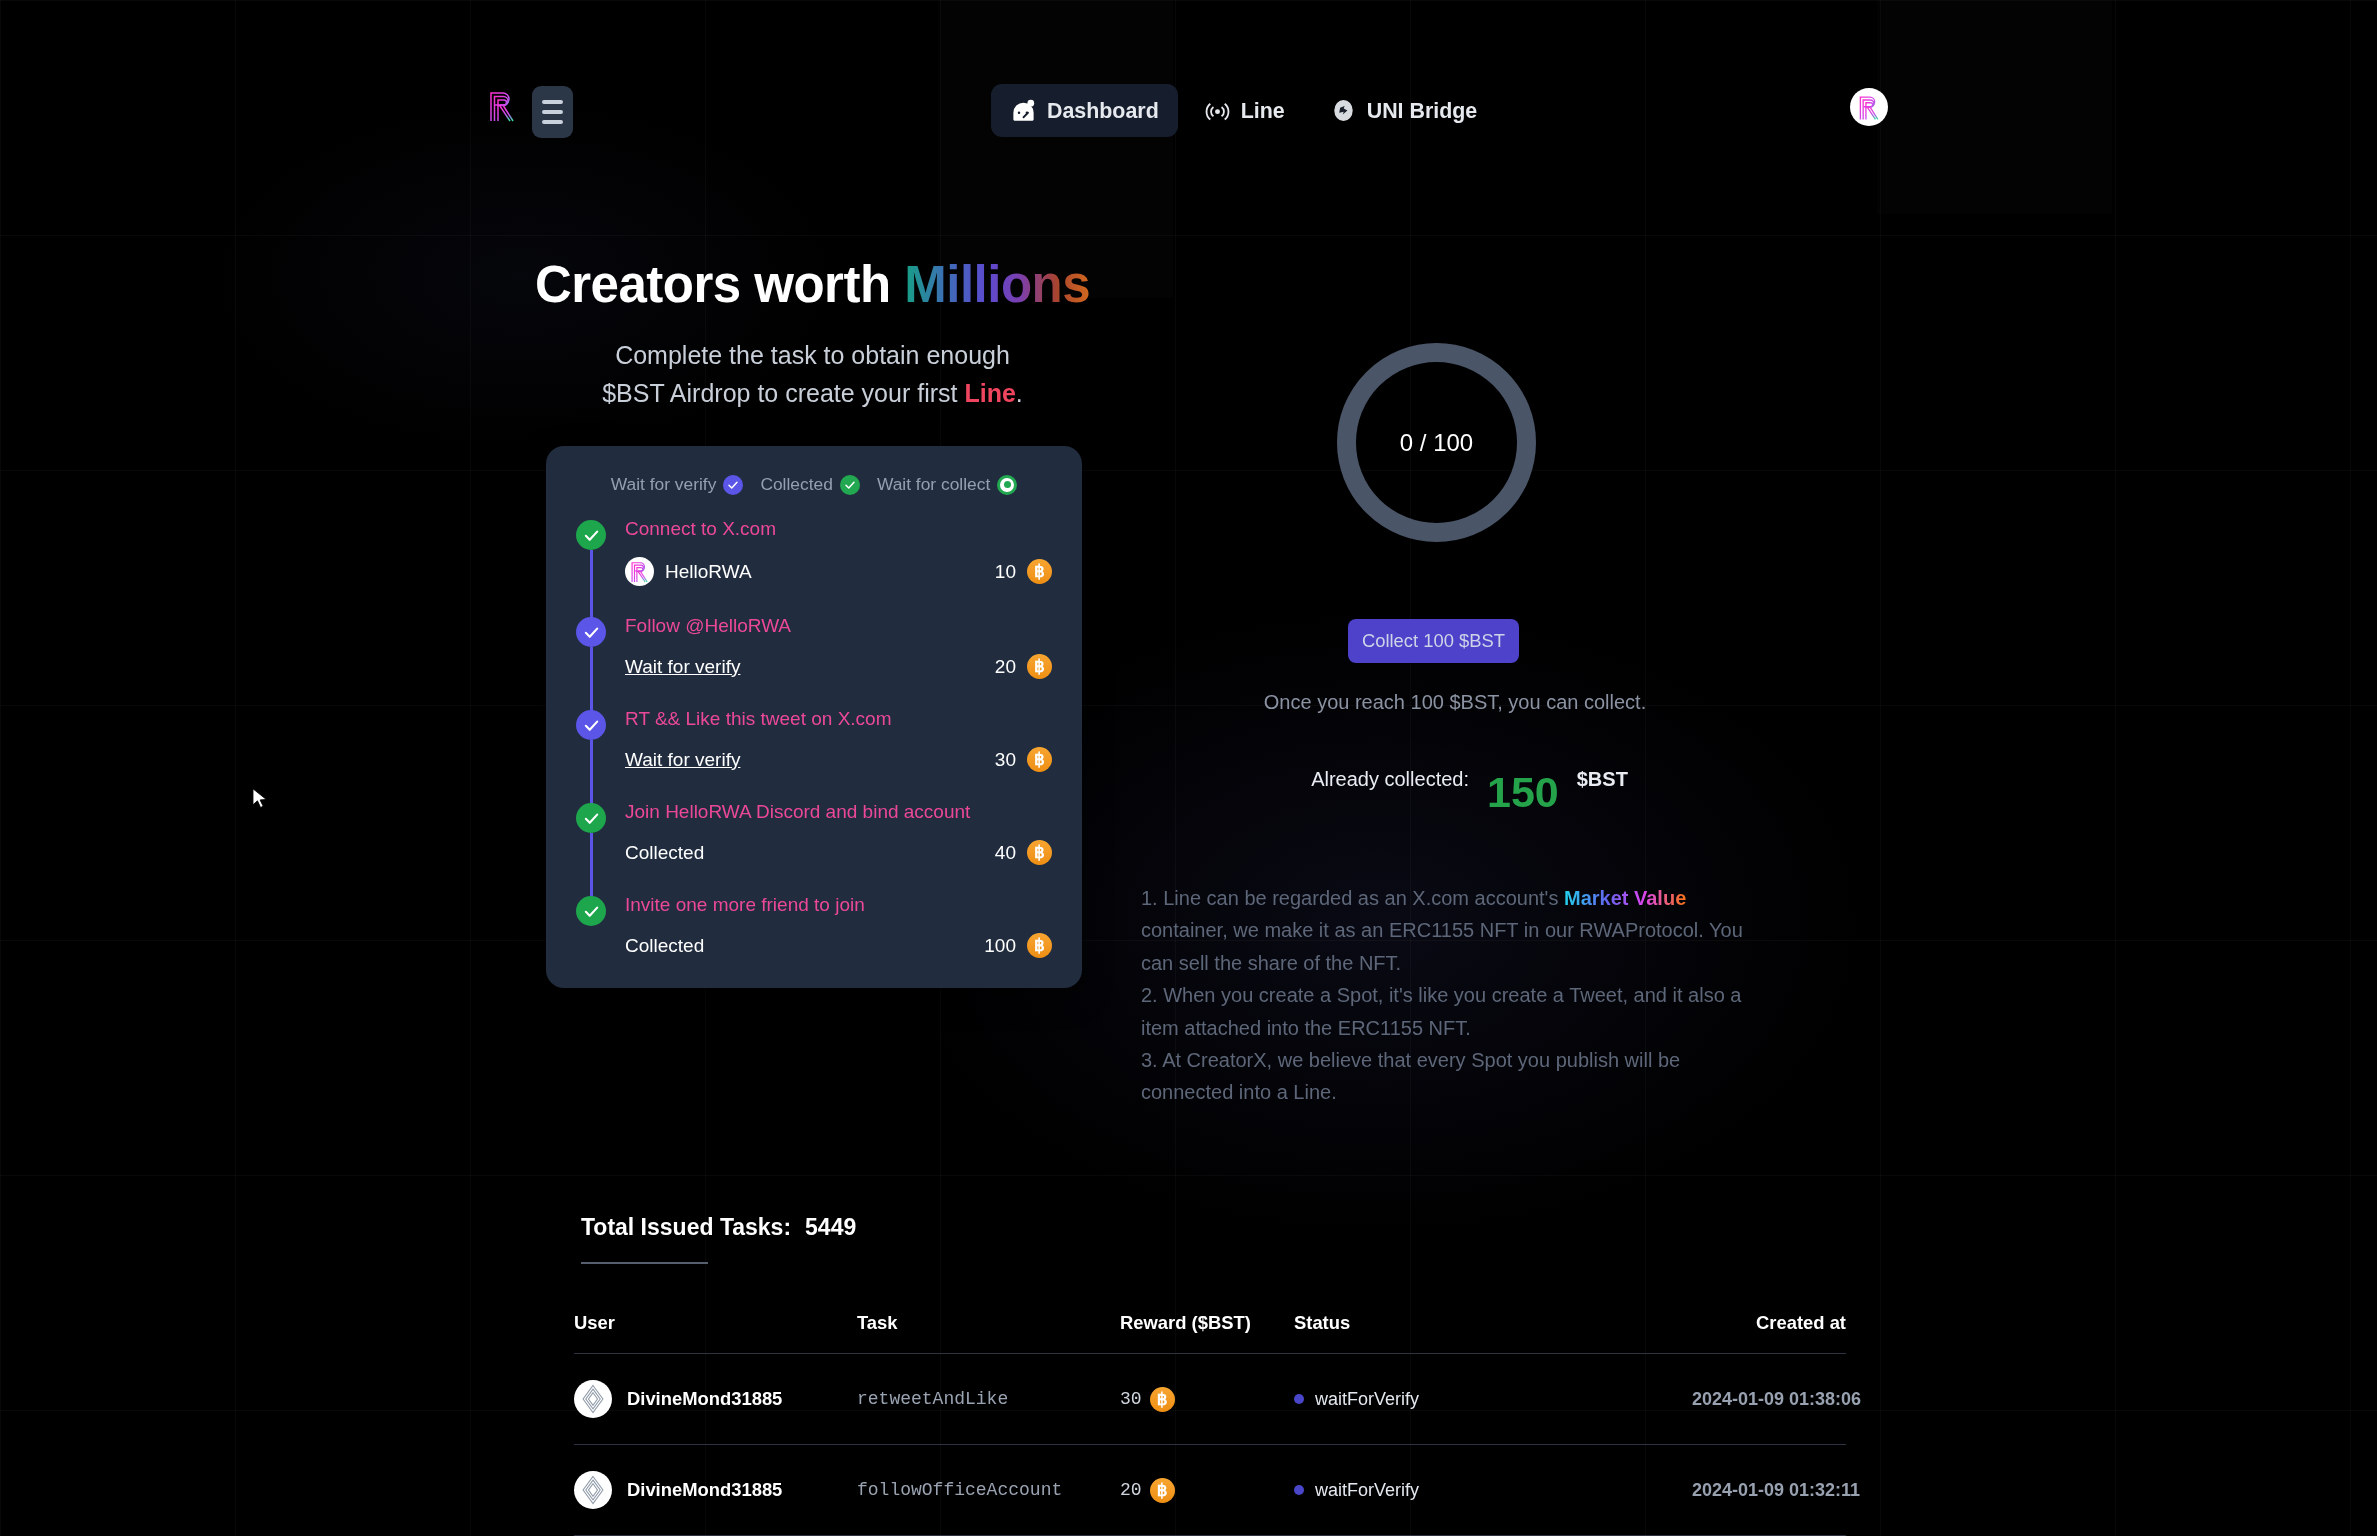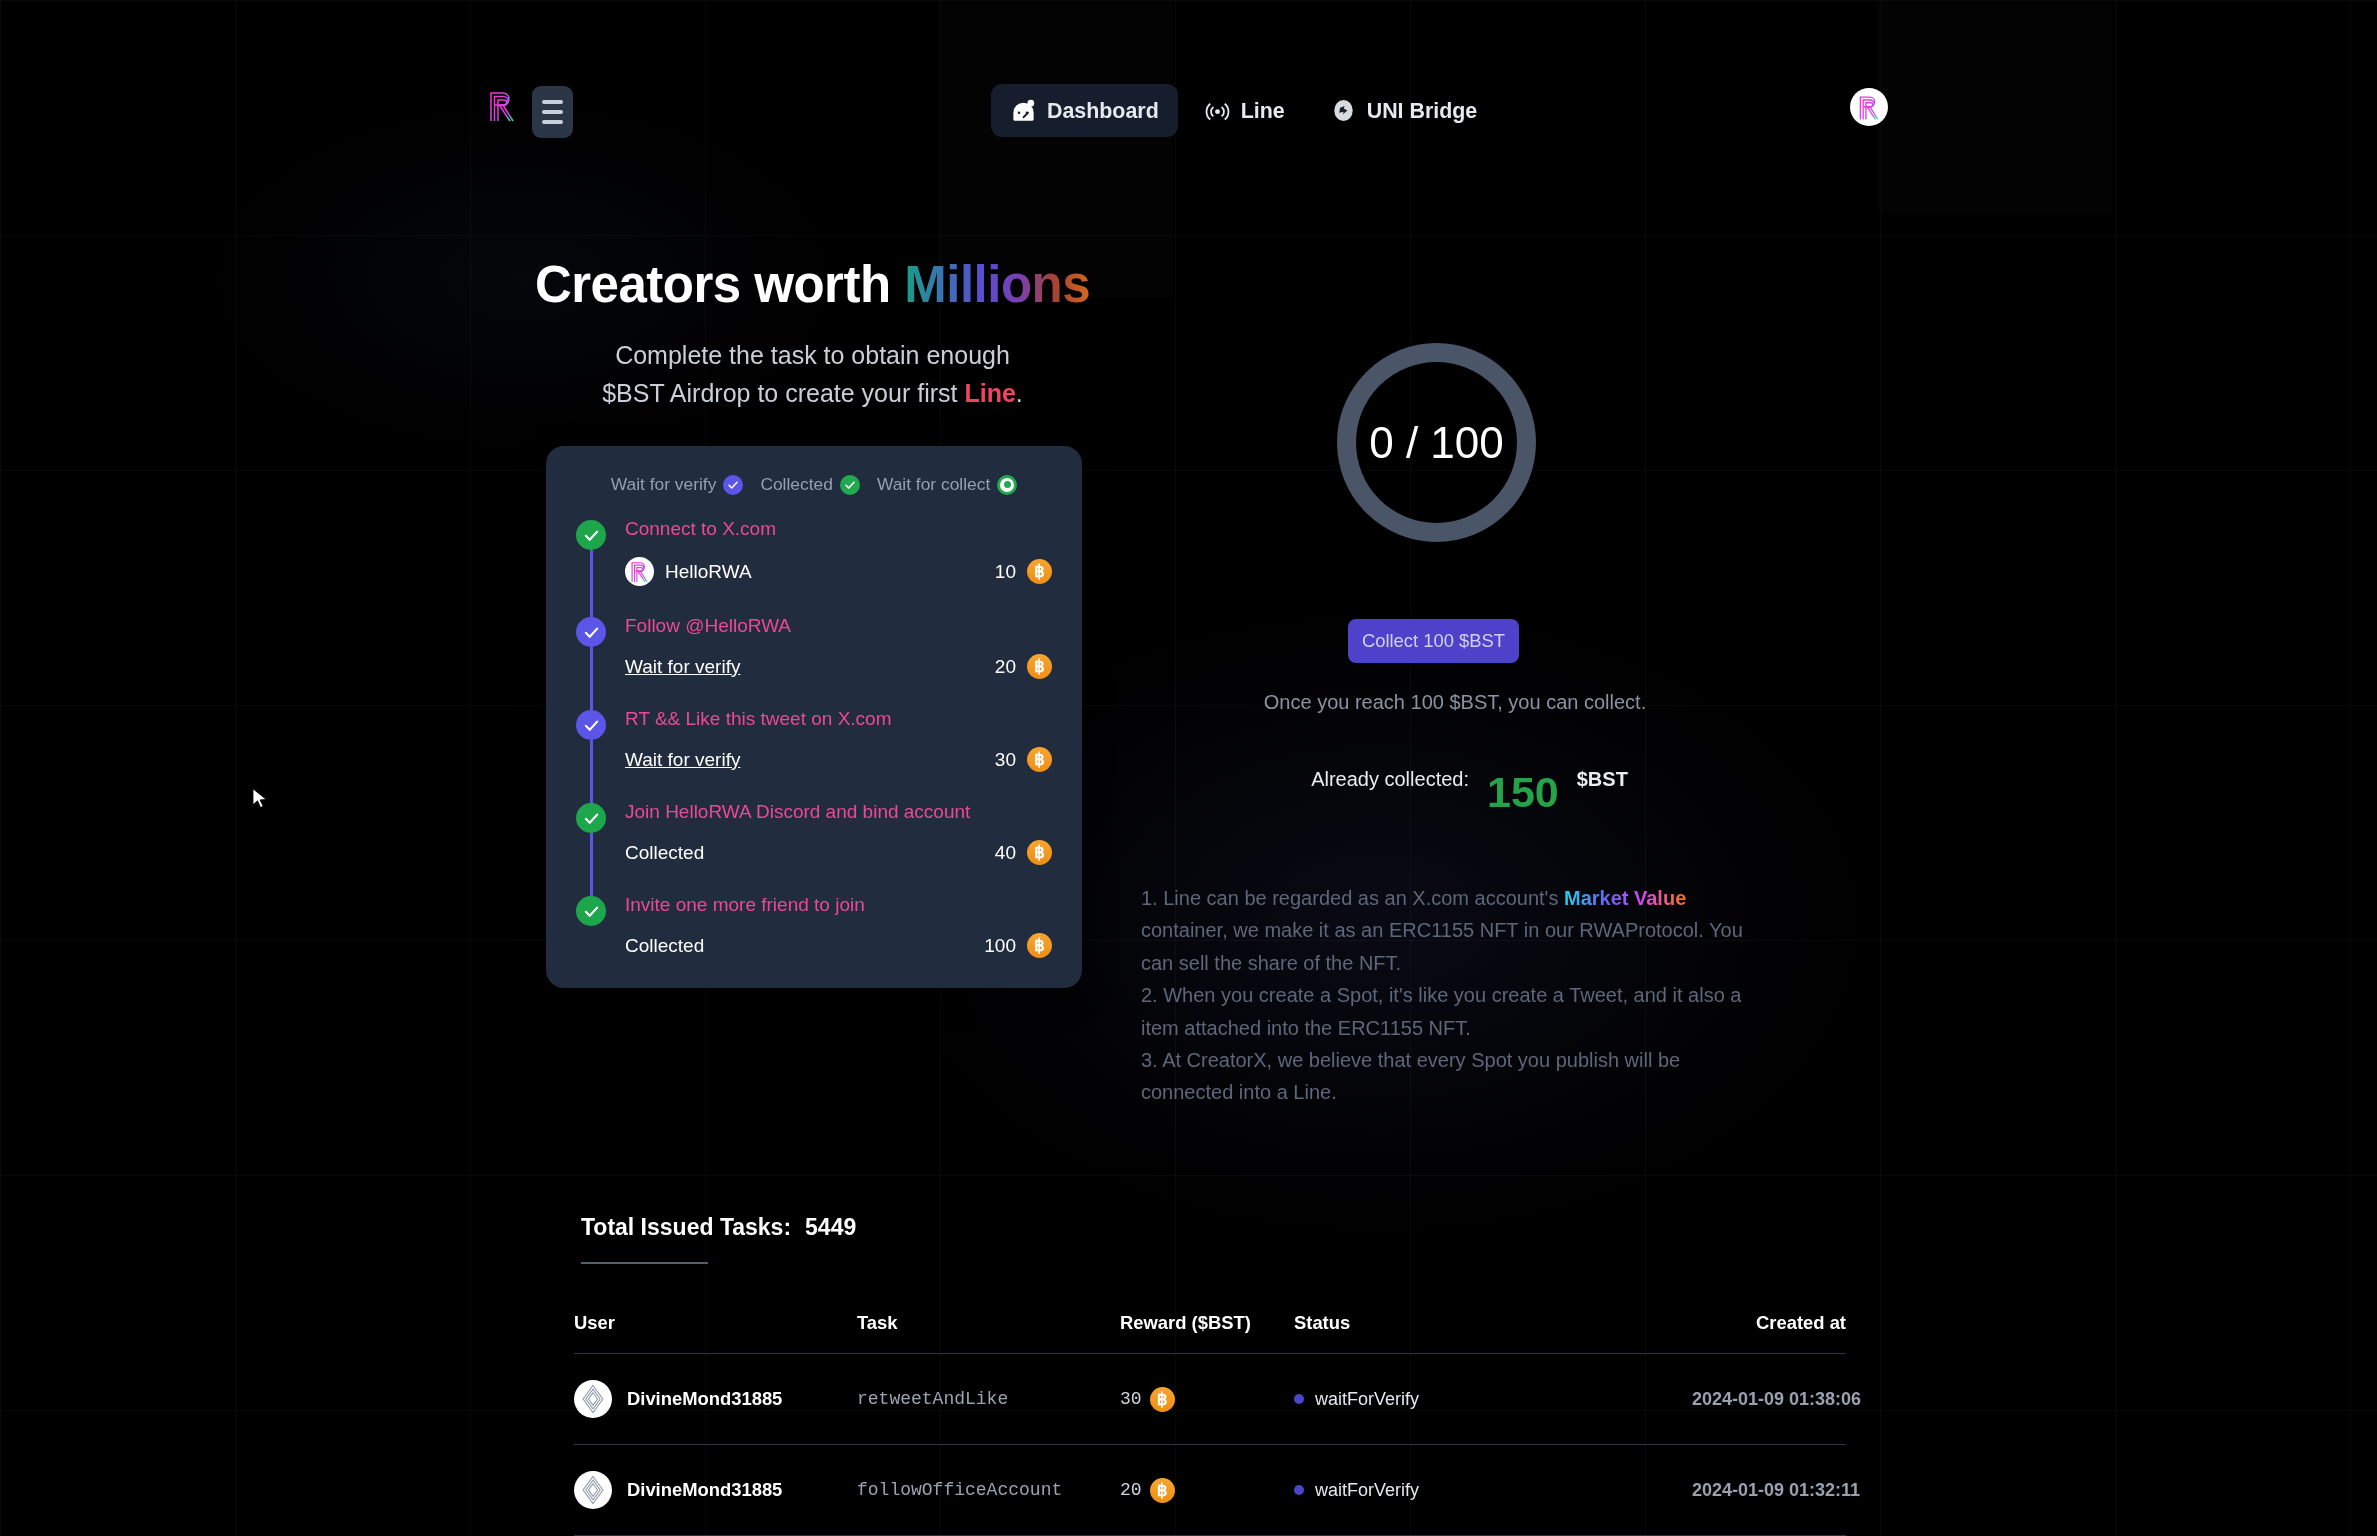--- a/index.html
+++ b/index.html
@@ -121,21 +121,21 @@
     font-family: "Liberation Serif", serif;
   }
 
   
   .ring-wrap { position: absolute; left: 1337px; top: 343px; width: 199px; height: 199px; }
   .ring {
     width: 199px; height: 199px; border-radius: 50%;
     border: 19px solid #4a5568;
     display: flex; align-items: center; justify-content: center;
   }
-  .ring-text { font-size: 44px; color: #ffffff; font-weight: 400; }
+  .ring-text { font-size: 24px; color: #ffffff; font-weight: 400; }
 
   .collect-btn {
     position: absolute; left: 1348px; top: 619px; width: 171px; height: 44px;
     background: #4d42c9; border-radius: 8px; border: none;
     color: #ced3e8; font-size: 18.4px; font-weight: 400; cursor: pointer;
     font-family: "Liberation Sans", sans-serif;
   }
   .collect-hint {
     position: absolute; left: 1256px; top: 691px; width: 398px; text-align: center;
     font-size: 20px; color: #8b93a3;

